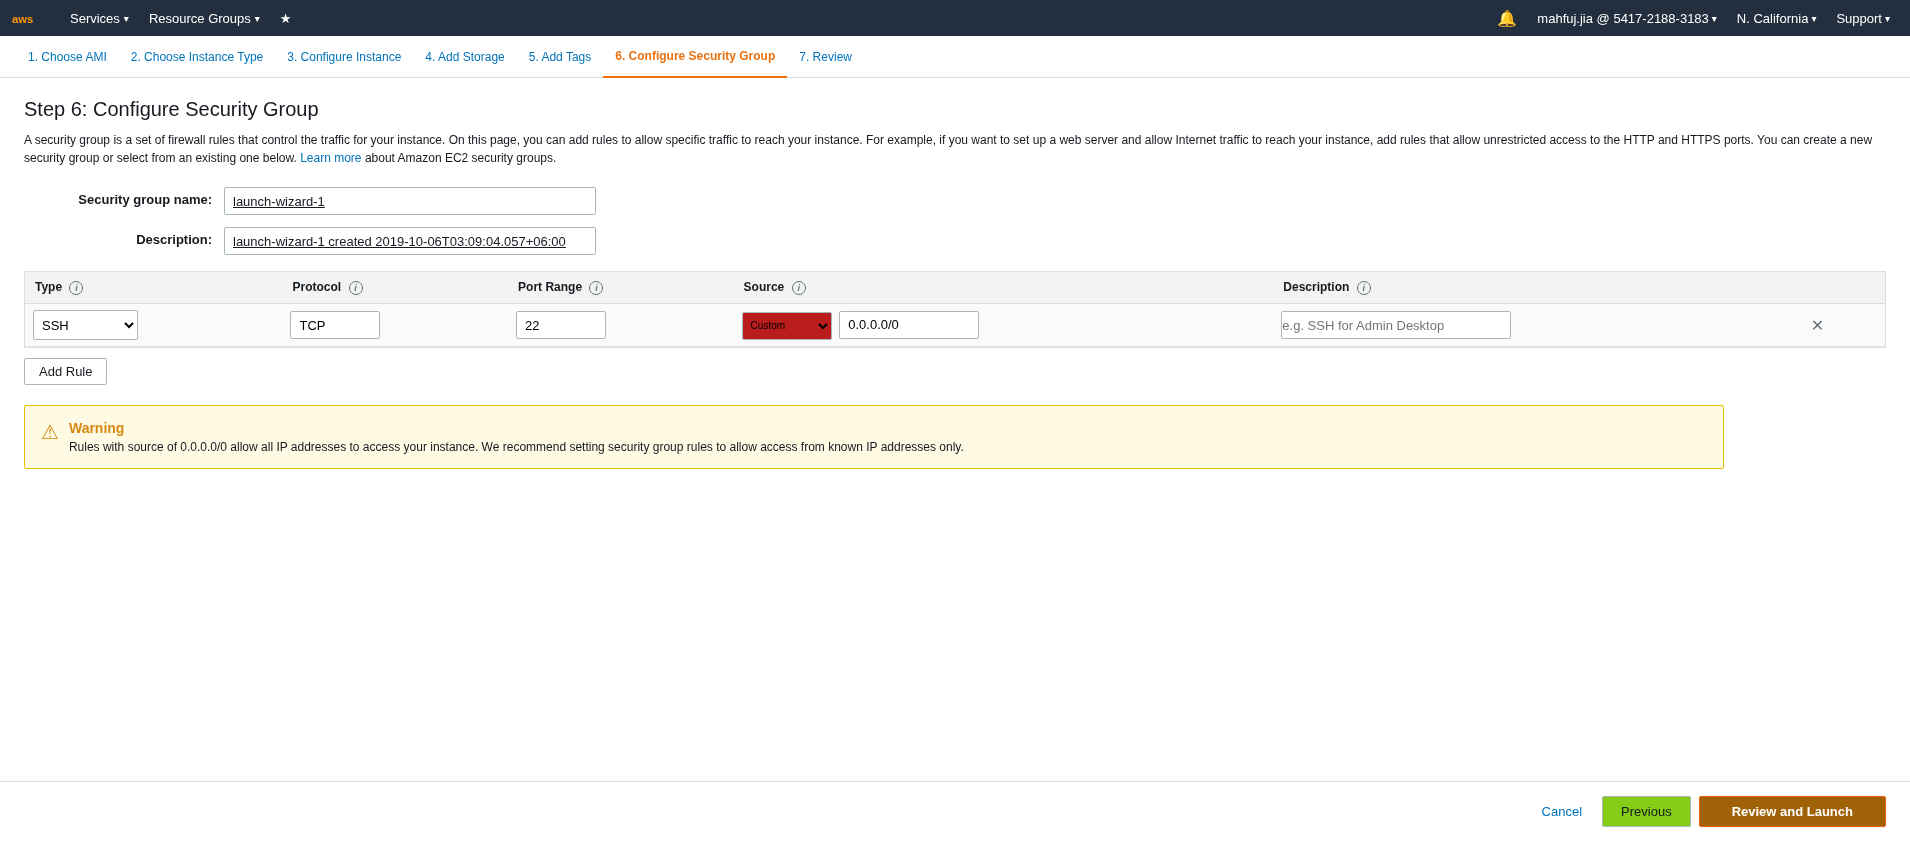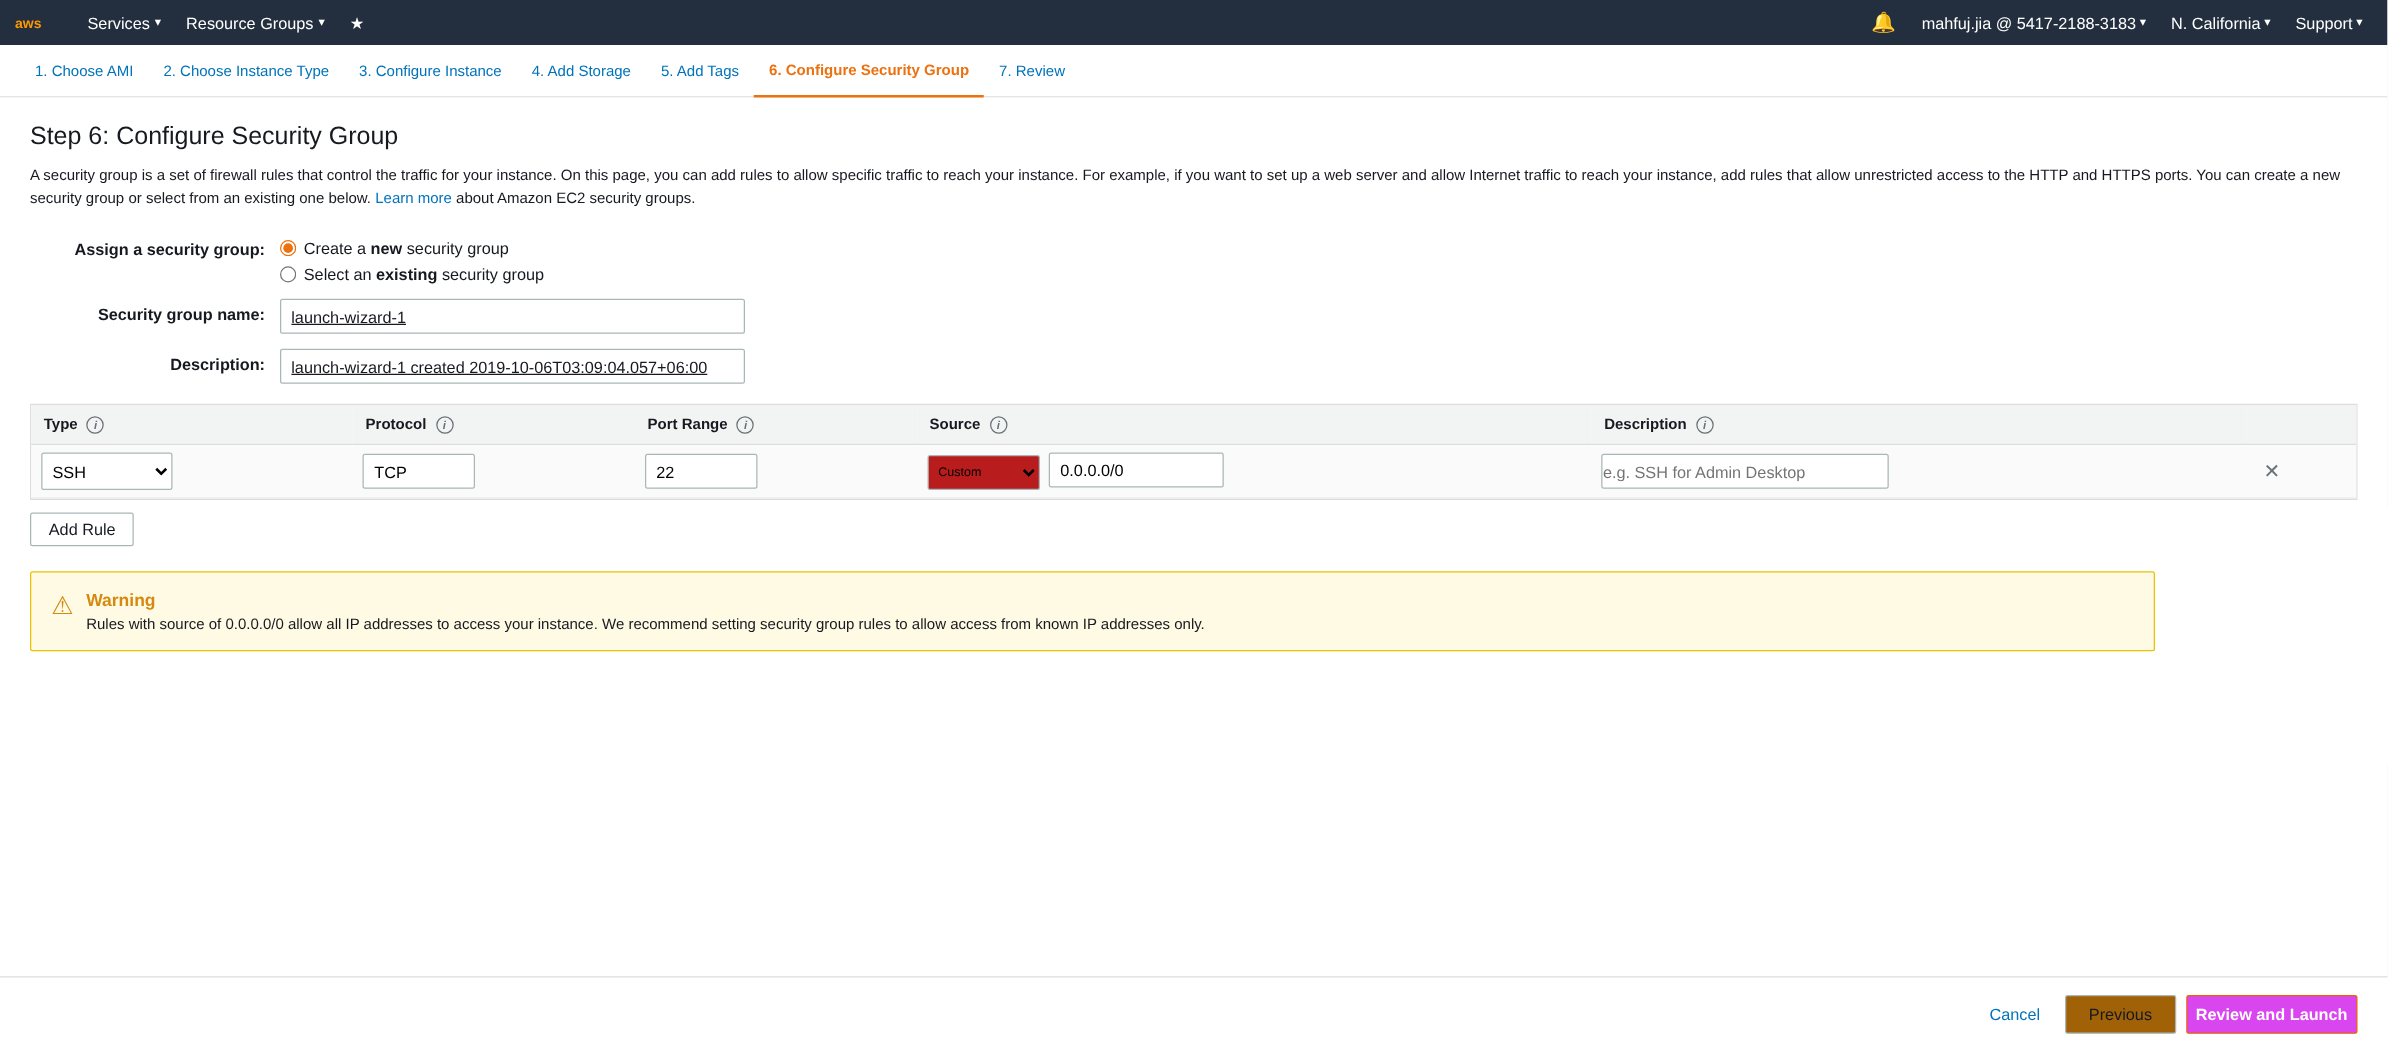--- a/index.html
+++ b/index.html
@@ -283,33 +283,33 @@
     }
     .btn-cancel {
       background: none;
       border: none;
       color: #0073bb;
       font-size: 13px;
       cursor: pointer;
       padding: 6px 12px;
     }
     .btn-previous {
+      background: #84cc16;
+      border: 1px solid #aab7b8;
+      border-radius: 2px;
+      padding: 7px 18px;
+      font-size: 13px;
+      cursor: pointer;
+      color: #16191f;
+    }
+    .btn-review {
       background: #a16207;
-      border: 1px solid #aab7b8;
-      border-radius: 2px;
-      padding: 7px 18px;
-      font-size: 13px;
-      cursor: pointer;
-      color: #16191f;
-    }
-    .btn-review {
-      background: #d946ef;
       border: 1px solid #eb5f07;
       border-radius: 2px;
-      padding: 7px 7px;
+      padding: 7px 32px;
       font-size: 13px;
       cursor: pointer;
       color: #fff;
       font-weight: 600;
     }
   </style>
 </head>
 <body>
 
 <nav class="top-nav">
@@ -359,33 +359,20 @@
 
 <div class="main-content">
   <h1 class="page-title">Step 6: Configure Security Group</h1>
   <p class="page-description">
     <span>A security group is a set of firewall rules that control the traffic for your instance. On this page, you can add rules to allow specific traffic to reach your instance. For example, if you want to set up a web server and allow Internet traffic to reach your instance, add rules that allow unrestricted access to the HTTP and HTTPS ports. You can create a new security group or select from an existing one below.</span>
     <a href="#">Learn more</a>
     <span> about Amazon EC2 security groups.</span>
   </p>
 
   
-  <div class="form-row">
-    <div class="form-label">Assign a security group:</div>
-    <div class="form-control-wrap radio-row">
-      <label class="radio-option">
-        <input type="radio" name="sg-assign" checked="" style="">
-        <span>Create a <strong>new</strong> security group</span>
-      </label>
-      <label class="radio-option">
-        <input type="radio" name="sg-assign" style="">
-        <span>Select an <strong>existing</strong> security group</span>
-      </label>
-    </div>
-  </div>
 
   
   <div class="form-row">
     <div class="form-label">Security group name:</div>
     <div class="form-control-wrap">
       <input type="text" class="form-input" value="launch-wizard-1" style="">
     </div>
   </div>
 
   

